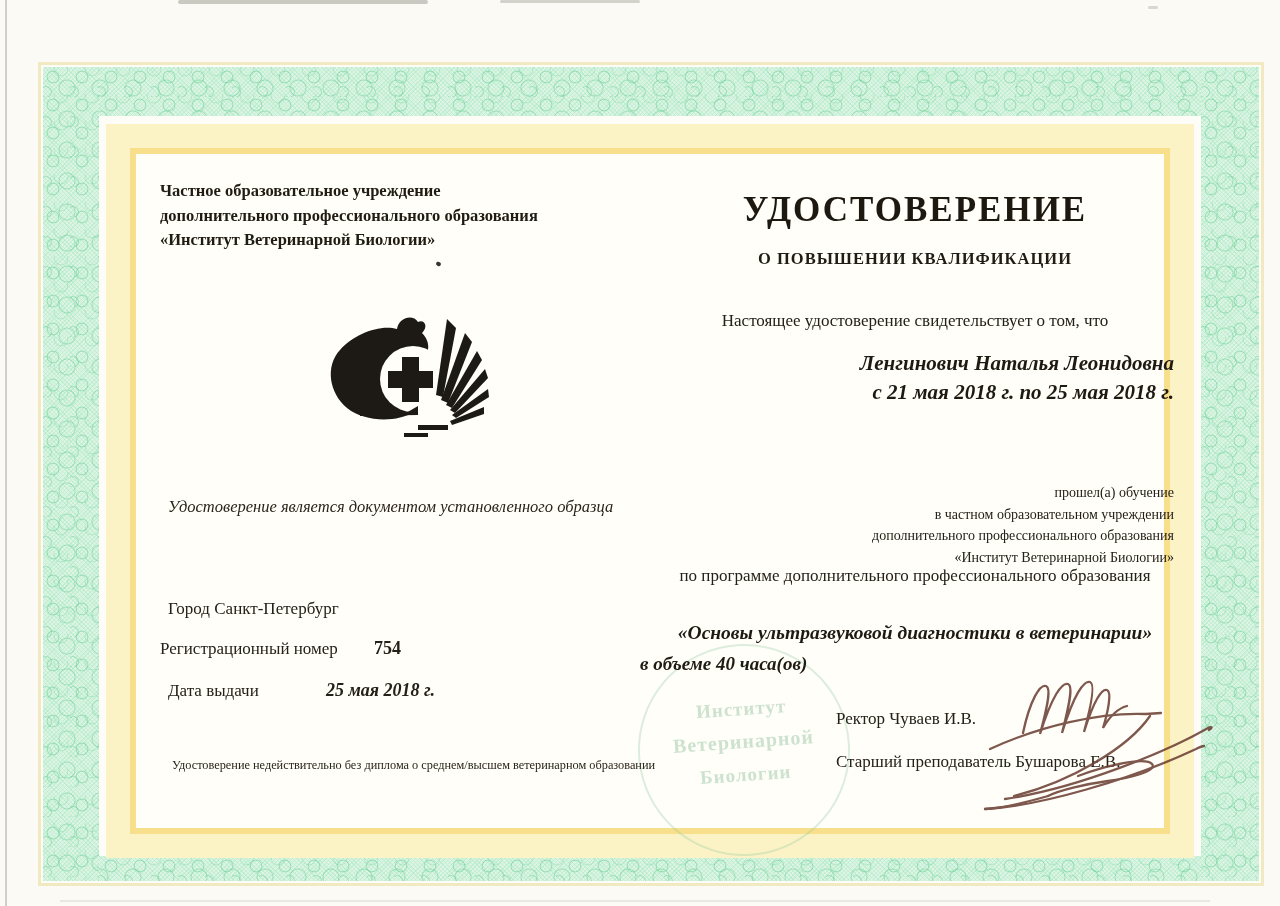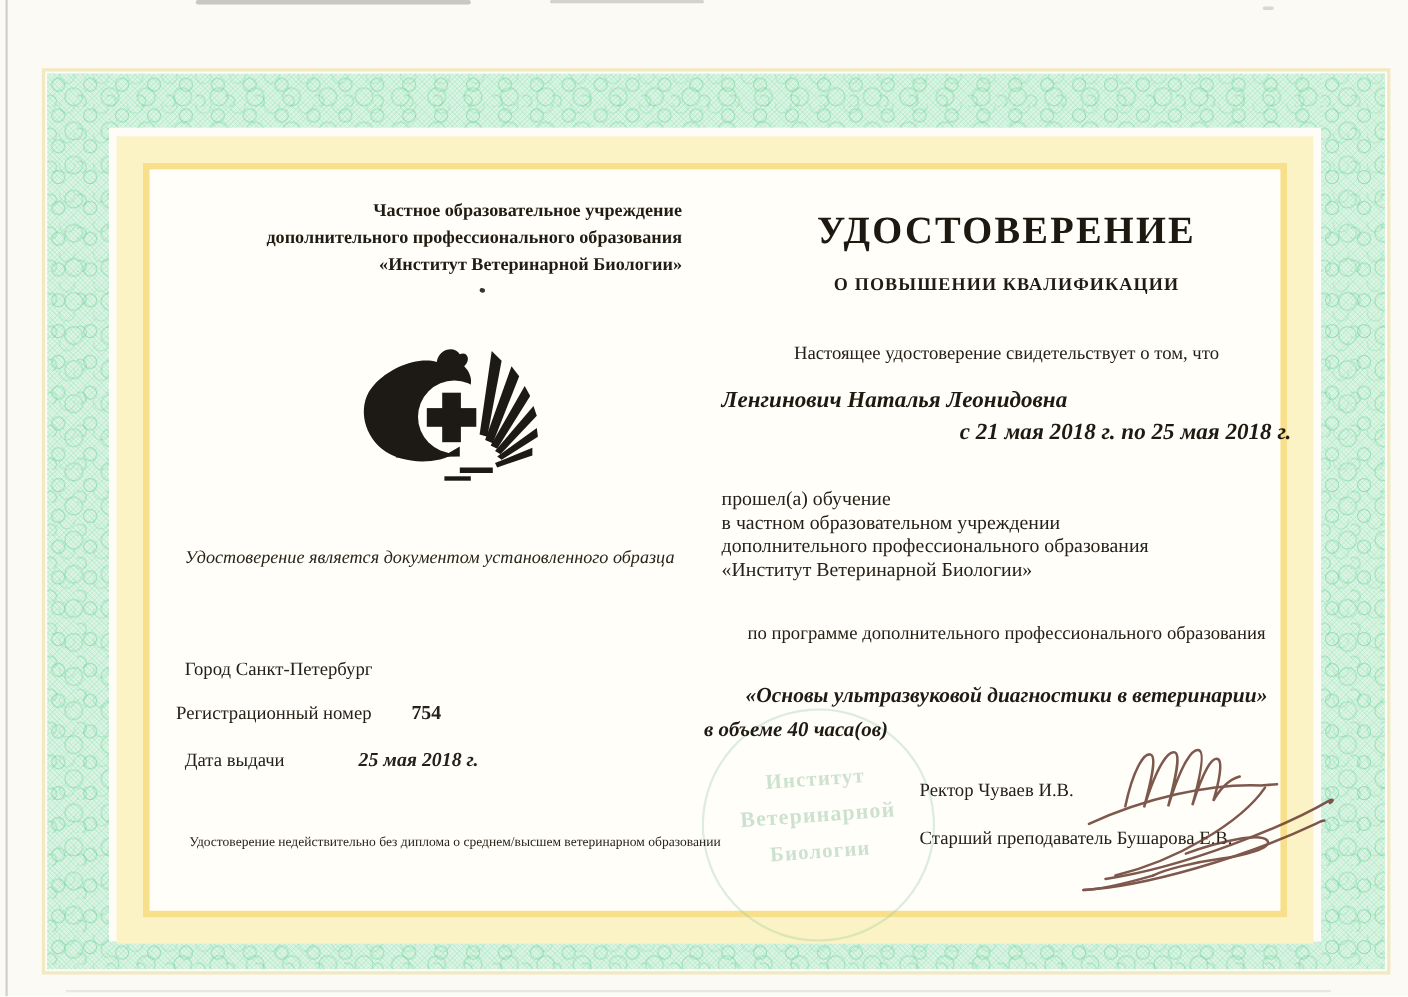--- a/index.html
+++ b/index.html
@@ -28,32 +28,32 @@
   .gb{bottom:5px;left:5px;right:5px;height:25px;}
   .gl{left:5px;top:5px;bottom:5px;width:56px;}
   .gr{right:5px;top:5px;bottom:5px;width:58px;}
   .yellow{position:absolute;left:68px;top:62px;right:70px;bottom:28px;
     border:24px solid #fbf2c5;background:transparent;}
   .interior{position:absolute;left:92px;top:86px;right:94px;bottom:52px;
     border:6px solid #f8df8c;background:#fffef9;}
 
   
   .t{position:absolute;color:#262118;}
-  .issuer{left:160px;top:179px;width:460px;text-align:right;font-weight:bold;
+  .issuer{left:160px;top:179px;width:460px;text-align:left;font-weight:bold;
     font-size:16.5px;line-height:24.5px;color:#211c13;}
   .title{left:658px;top:190px;width:514px;text-align:center;font-weight:bold;
     font-size:35px;letter-spacing:2px;color:#1d1810;}
   .subtitle{left:658px;top:249px;width:514px;text-align:center;font-weight:bold;
     font-size:16.5px;letter-spacing:1px;color:#211c13;}
   .statement{left:656px;top:311px;width:518px;text-align:center;font-size:17px;}
-  .holder{left:656px;top:351px;width:518px;text-align:left;font-size:21px;
+  .holder{left:656px;top:351px;width:518px;text-align:right;font-size:21px;
     font-weight:bold;font-style:italic;color:#1f1a11;}
   .period{left:656px;top:380px;width:518px;text-align:right;font-size:21px;
     font-weight:bold;font-style:italic;color:#1f1a11;}
-  .training{left:656px;top:443px;width:518px;text-align:left;font-size:18px;line-height:21.5px;}
+  .training{left:656px;top:482px;width:518px;text-align:right;font-size:14px;line-height:21.5px;}
   .prog-intro{left:640px;top:566px;width:550px;text-align:center;font-size:17px;}
   .prog-name{left:640px;top:610px;width:550px;text-align:center;font-size:19.5px;
     font-weight:bold;font-style:italic;color:#1f1a11;margin-top:12px;}
   .volume{left:640px;top:653px;width:550px;text-align:left;font-size:19px;
     font-weight:bold;font-style:italic;color:#1f1a11;}
   .doc-note{left:168px;top:497px;width:520px;font-size:16.5px;font-style:italic;color:#2a2419;}
   .city{left:168px;top:599px;font-size:17px;}
   .row{left:160px;top:639px;width:420px;font-size:17px;}
   .row2{left:168px;top:681px;width:420px;font-size:17px;}
   .row .val{position:absolute;left:214px;top:-1px;font-weight:bold;font-size:18px;}

